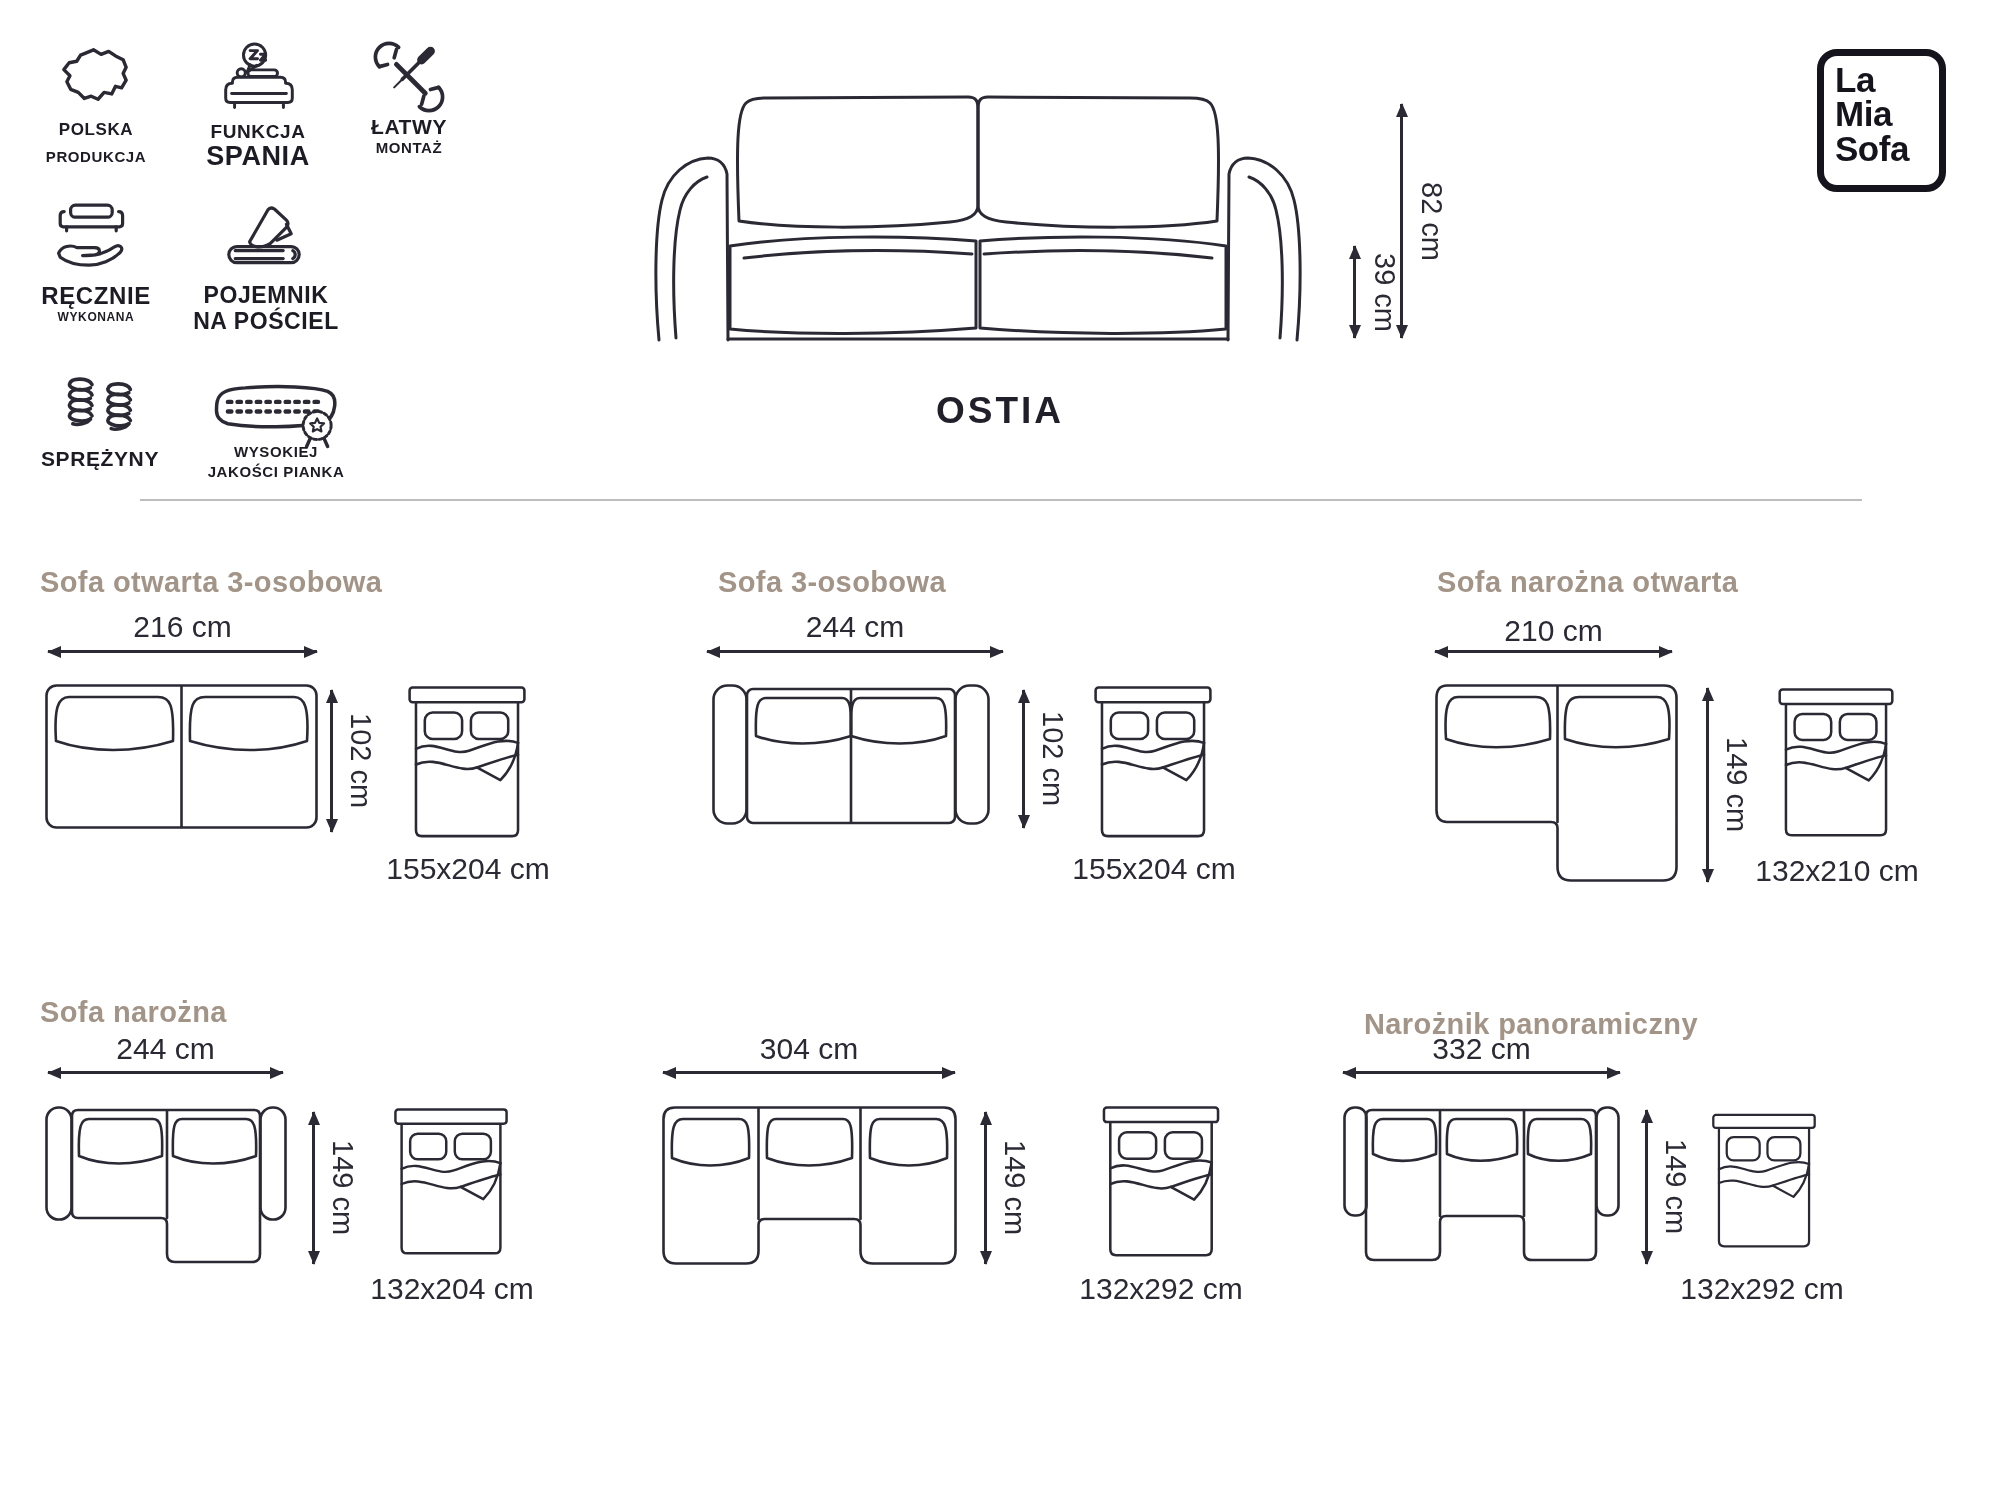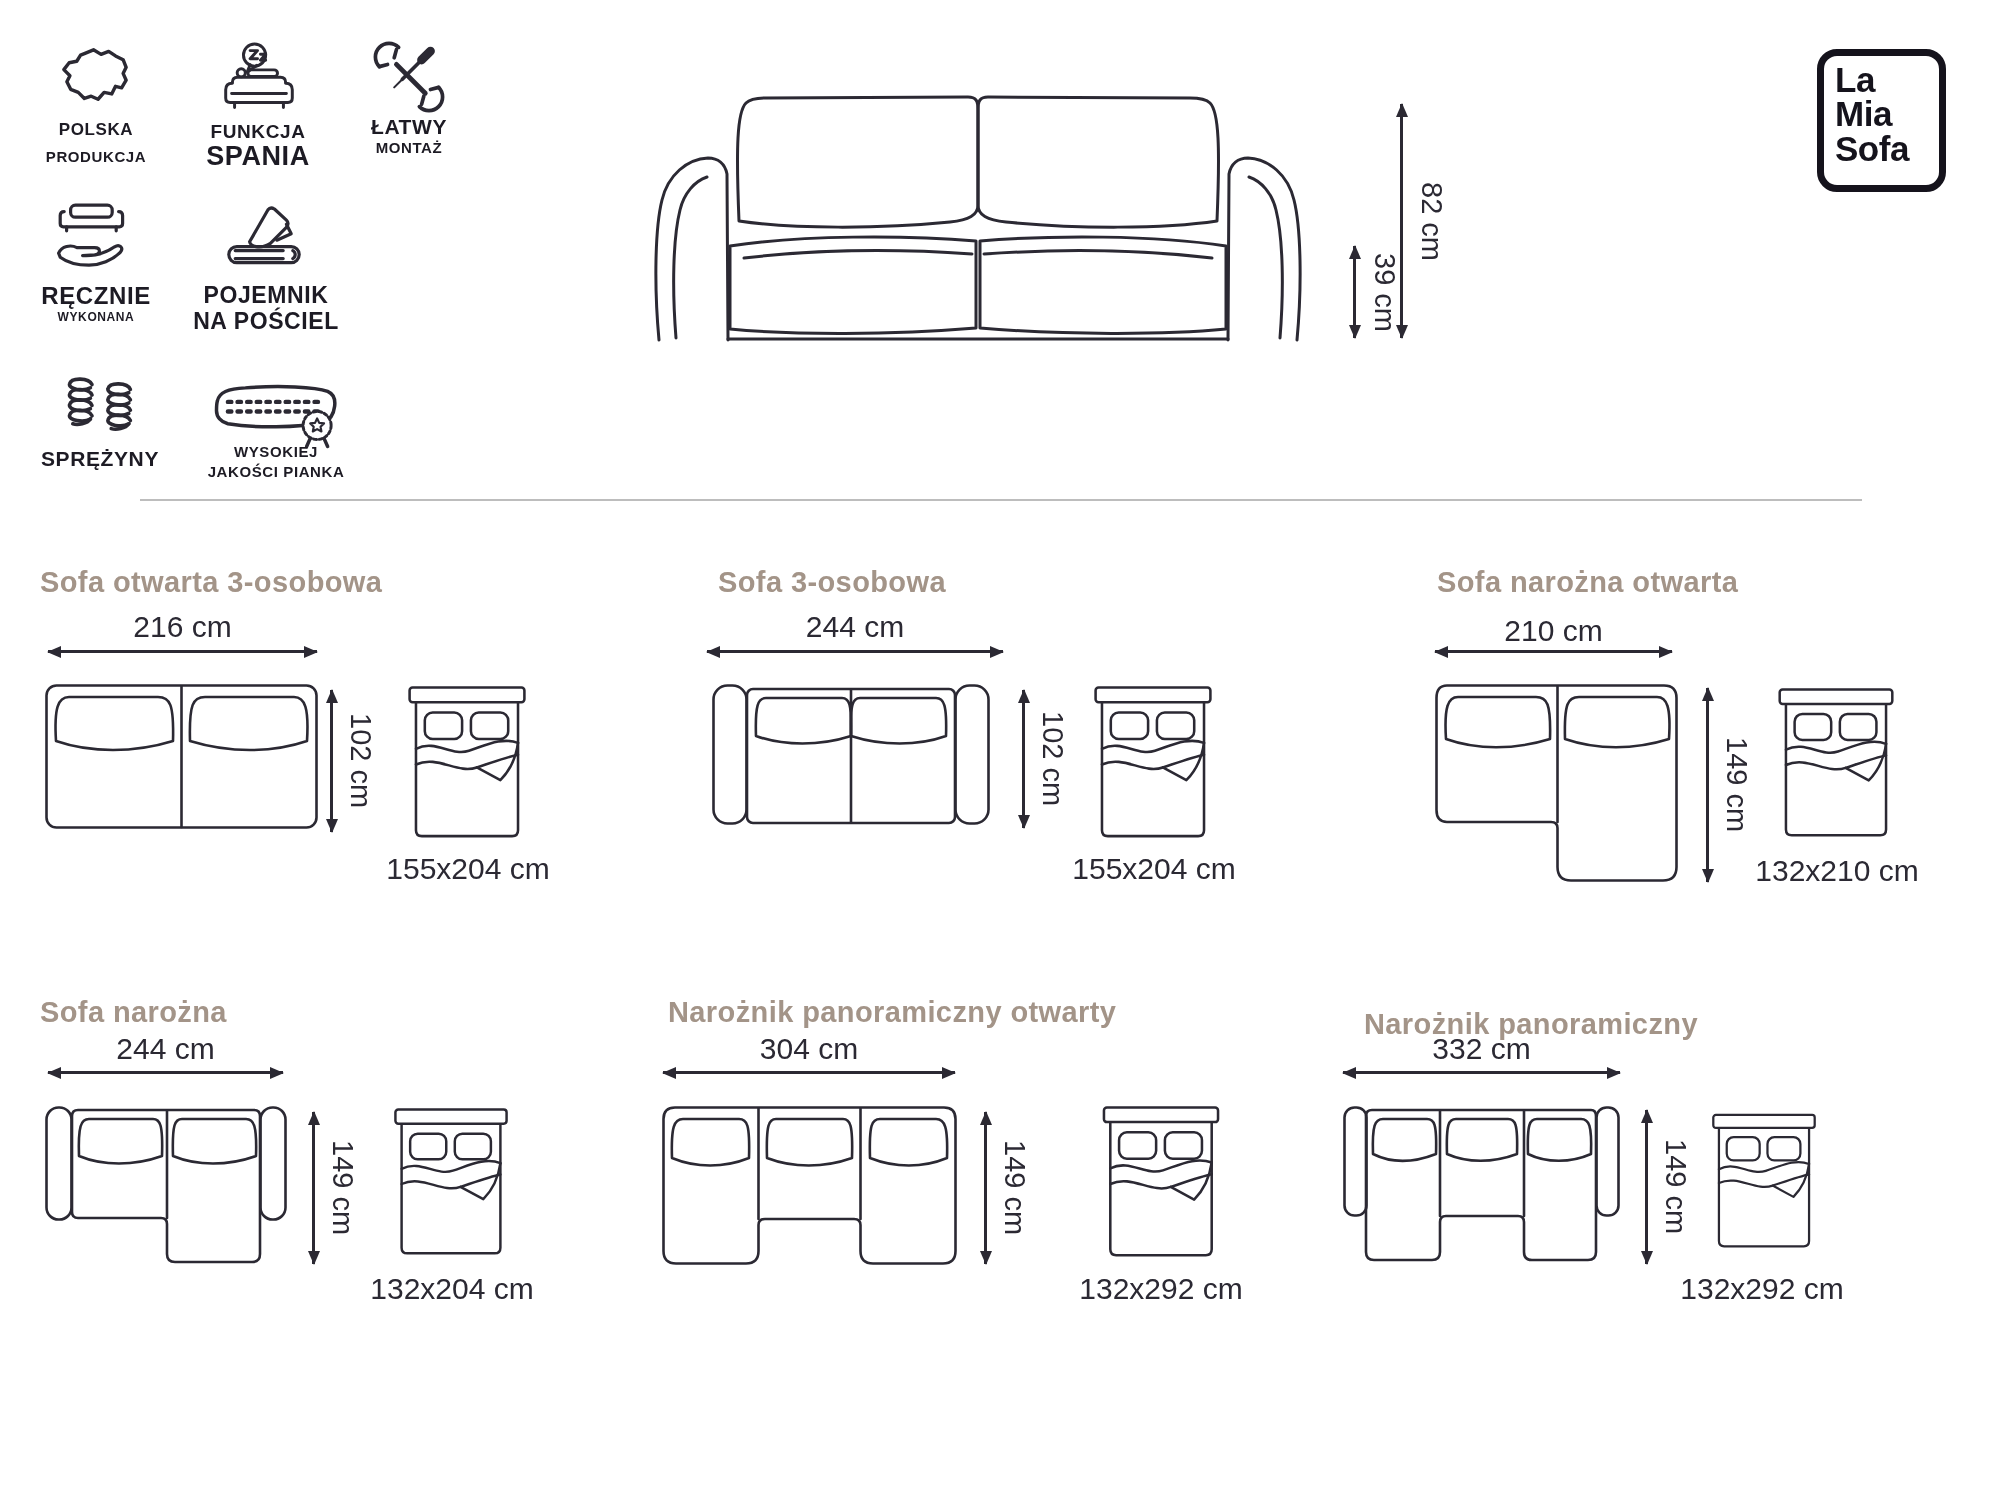--- a/index.html
+++ b/index.html
@@ -136,20 +136,21 @@
 
   <div class="varrow" style="left:1353px;top:246px;height:92px"></div>
   <div class="dimv" style="left:1366px;top:244px;height:96px">
       <span>39 cm</span>
     </div>
   <div class="varrow" style="left:1400px;top:104px;height:234px"></div>
   <div class="dimv" style="left:1413px;top:104px;height:234px">
       <span>82 cm</span>
     </div>
 
+  <div class="ostia" style="left:850px;top:390px;width:300px">OSTIA</div>
 
   <div class="logo" style="left:1817px;top:49px;width:129px;height:143px">
     <span>La</span>
     <span>Mia</span>
     <span>Sofa</span>
   </div>
 
   <div class="divider" style="left:140px;top:499px;width:1722px"></div>
 
   <h2 class="cfg-title" style="left:40px;top:566px;margin:0">Sofa otwarta 3-osobowa</h2>
@@ -245,21 +246,20 @@
     <rect x="1.5" y="1.5" width="117" height="15" rx="3"></rect>
     <path d="M8,17 V147 Q8,153 14,153 H106 Q112,153 112,147 V17"></path>
     <rect x="17" y="27" width="38" height="27" rx="8"></rect>
     <rect x="64" y="27" width="38" height="27" rx="8"></rect>
     <path d="M8,64 C28,54 44,72 62,66 C80,60 96,52 112,58"></path>
     <path d="M8,80 C30,70 50,90 70,83 C88,77 102,72 112,70"></path>
     <path d="M112,58 C110,72 104,86 94,96 L70,83"></path>
   </svg>
   <div class="bedlabel" style="left:362px;top:1272px;width:180px">132x204 cm</div>
 
-  <h2 class="cfg-title" style="left:668px;top:996px;margin:0">Narożnik panoramiczny otwarty</h2>
   <div class="dimh" style="left:663px;top:1032px;width:292px">304 cm</div>
   <div class="harrow" style="left:663px;top:1071px;width:292px"></div>
   <svg class="art abs" style="left:662px;top:1106px" width="295" height="162" viewBox="0 0 295 162" stroke-width="2.6">
     <path d="M13,1.5 H282 Q293.5,1.5 293.5,13 V145 Q293.5,157.5 281,157.5 H211 Q198.5,157.5 198.5,145 V119 Q198.5,113 192,113 H103 Q96.5,113 96.5,119 V145 Q96.5,157.5 84,157.5 H14 Q1.5,157.5 1.5,145 V13 Q1.5,1.5 13,1.5 Z"></path>
     <line x1="96.5" y1="2.5" x2="96.5" y2="113"></line>
     <line x1="198.5" y1="2.5" x2="198.5" y2="113"></line>
     <path d="M10,52 C9,21 12,13 21,13 L77,13 C85,13 88,18 87,52 C62,62 34,62 10,52 Z"></path>
     <path d="M105,52 C104,18 107,13 114,13 L181,13 C188,13 191,18 190,52 C162,62 131,62 105,52 Z"></path>
     <path d="M208,52 C207,18 210,13 218,13 L274,13 C283,13 286,21 285,52 C261,62 233,62 208,52 Z"></path>
   </svg>

